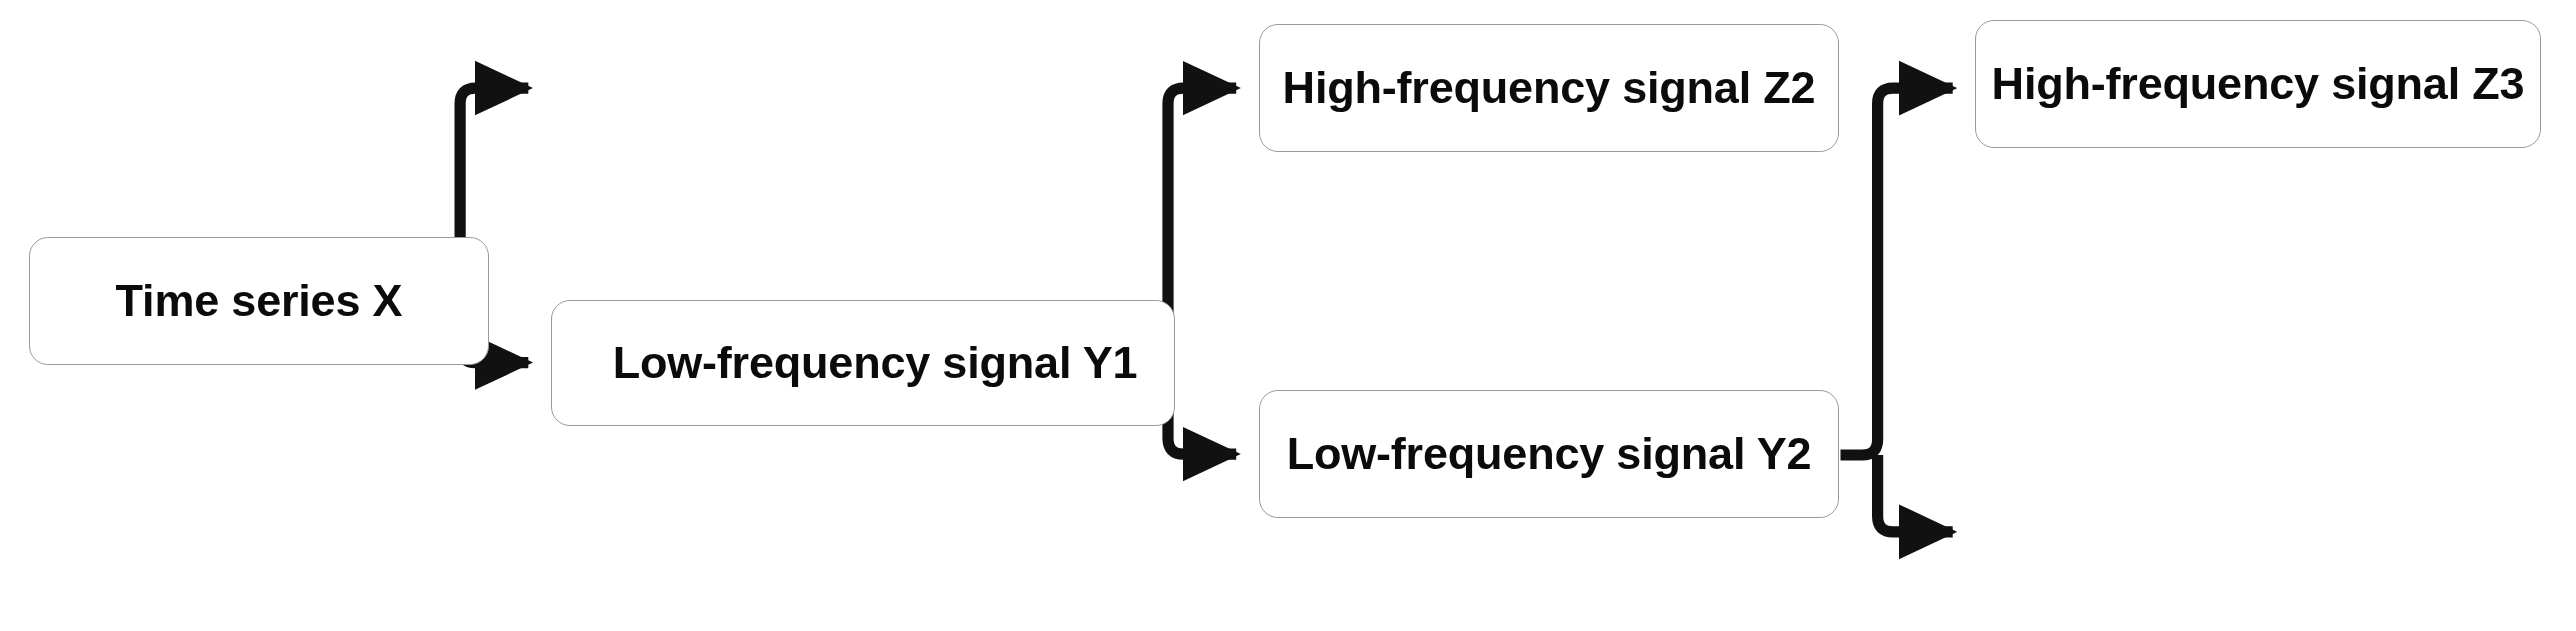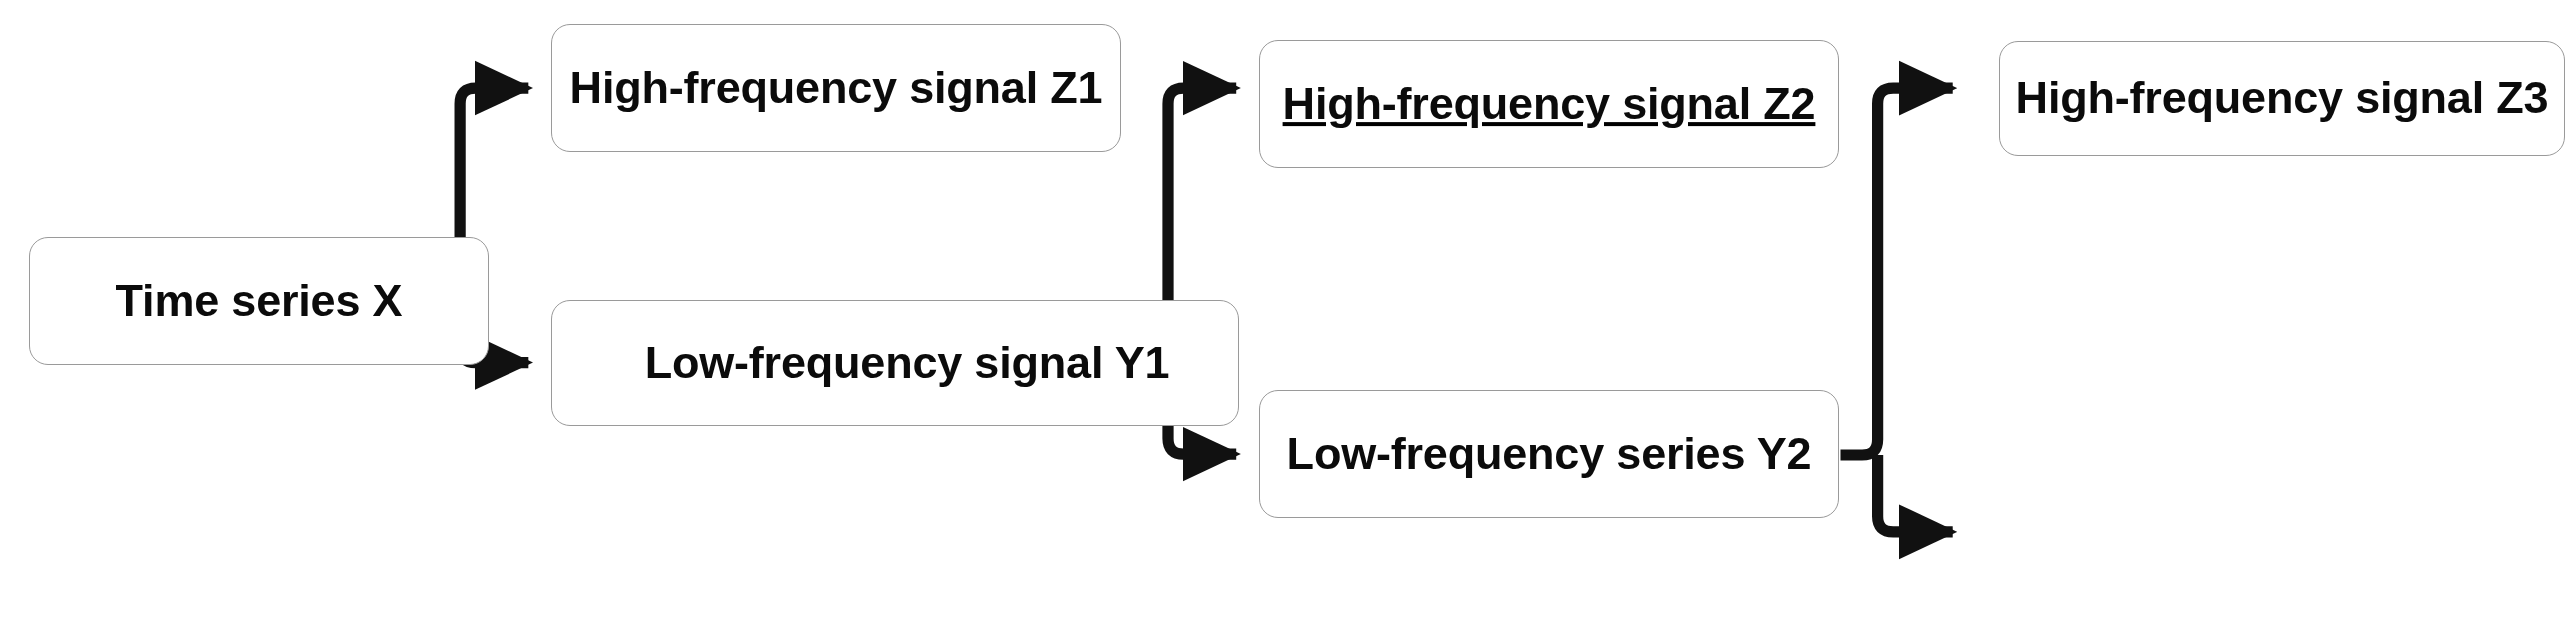--- a/index.html
+++ b/index.html
@@ -40,24 +40,24 @@
     color: #0b0b0b;
     letter-spacing: -0.2px;
     white-space: nowrap;
     line-height: 1;
     padding: 0 12px;
     transform: translateY(-0.9px);
   }
   
   #node-x   { left: 29px;   top: 237px; width: 460px; height: 128px; }
   #node-z1  { left: 551px;  top: 24px;  width: 570px; height: 128px; }
-  #node-y1  { left: 551px;  top: 300px; width: 688px; height: 126px; padding-left: 24px; }
-  #node-z2  { left: 1259px; top: 40px;  width: 580px; height: 128px; text-decoration: underline; }
+  #node-y1  { left: 551px;  top: 300px; width: 624px; height: 126px; padding-left: 24px; }
+  #node-z2  { left: 1259px; top: 24px;  width: 580px; height: 128px; }
   #node-y2  { left: 1259px; top: 390px; width: 580px; height: 128px; }
-  #node-z3  { left: 1975px; top: 41px;  width: 566px; height: 115px; margin-left: 24px; }
+  #node-z3  { left: 1975px; top: 20px;  width: 566px; height: 128px; }
   #node-y3  { left: 1975px; top: 468px; width: 566px); height: 128px; }
   #node-y3  { left: 1975px; top: 468px; width: 566px; height: 128px; }
 </style>
 </head>
 <body>
 
 <div id="diagram-root">
 
   <svg id="edge-layer" viewBox="0 0 2984 732" width="2576" height="632" xmlns="http://www.w3.org/2000/svg">
     <defs>
@@ -85,34 +85,31 @@
     </g>
     <g>
       <path d="M 2175 527 Q 2175 545 2175 563 L 2175 598 Q 2175 616 2193 616 L 2262 616" fill="none" stroke="#111111" stroke-width="13" stroke-linecap="butt" stroke-linejoin="round" marker-end="url(#arrowhead)"></path>
     </g>
   </svg>
 
   <div class="node" id="node-x">
     <span class="node-label">Time series X</span>
   </div>
 
-  <div class="node" id="node-z1">
-    <span class="node-label">High-frequency signal Z1</span>
-  </div>
 
   <div class="node" id="node-y1">
     <span class="node-label">Low-frequency signal Y1</span>
   </div>
 
   <div class="node" id="node-z2">
     <span class="node-label">High-frequency signal Z2</span>
   </div>
 
   <div class="node" id="node-y2">
-    <span class="node-label">Low-frequency series Y2</span>
+    <span class="node-label">Low-frequency signal Y2</span>
   </div>
 
   <div class="node" id="node-z3">
     <span class="node-label">High-frequency signal Z3</span>
   </div>
 
 
 </div>
 
 

